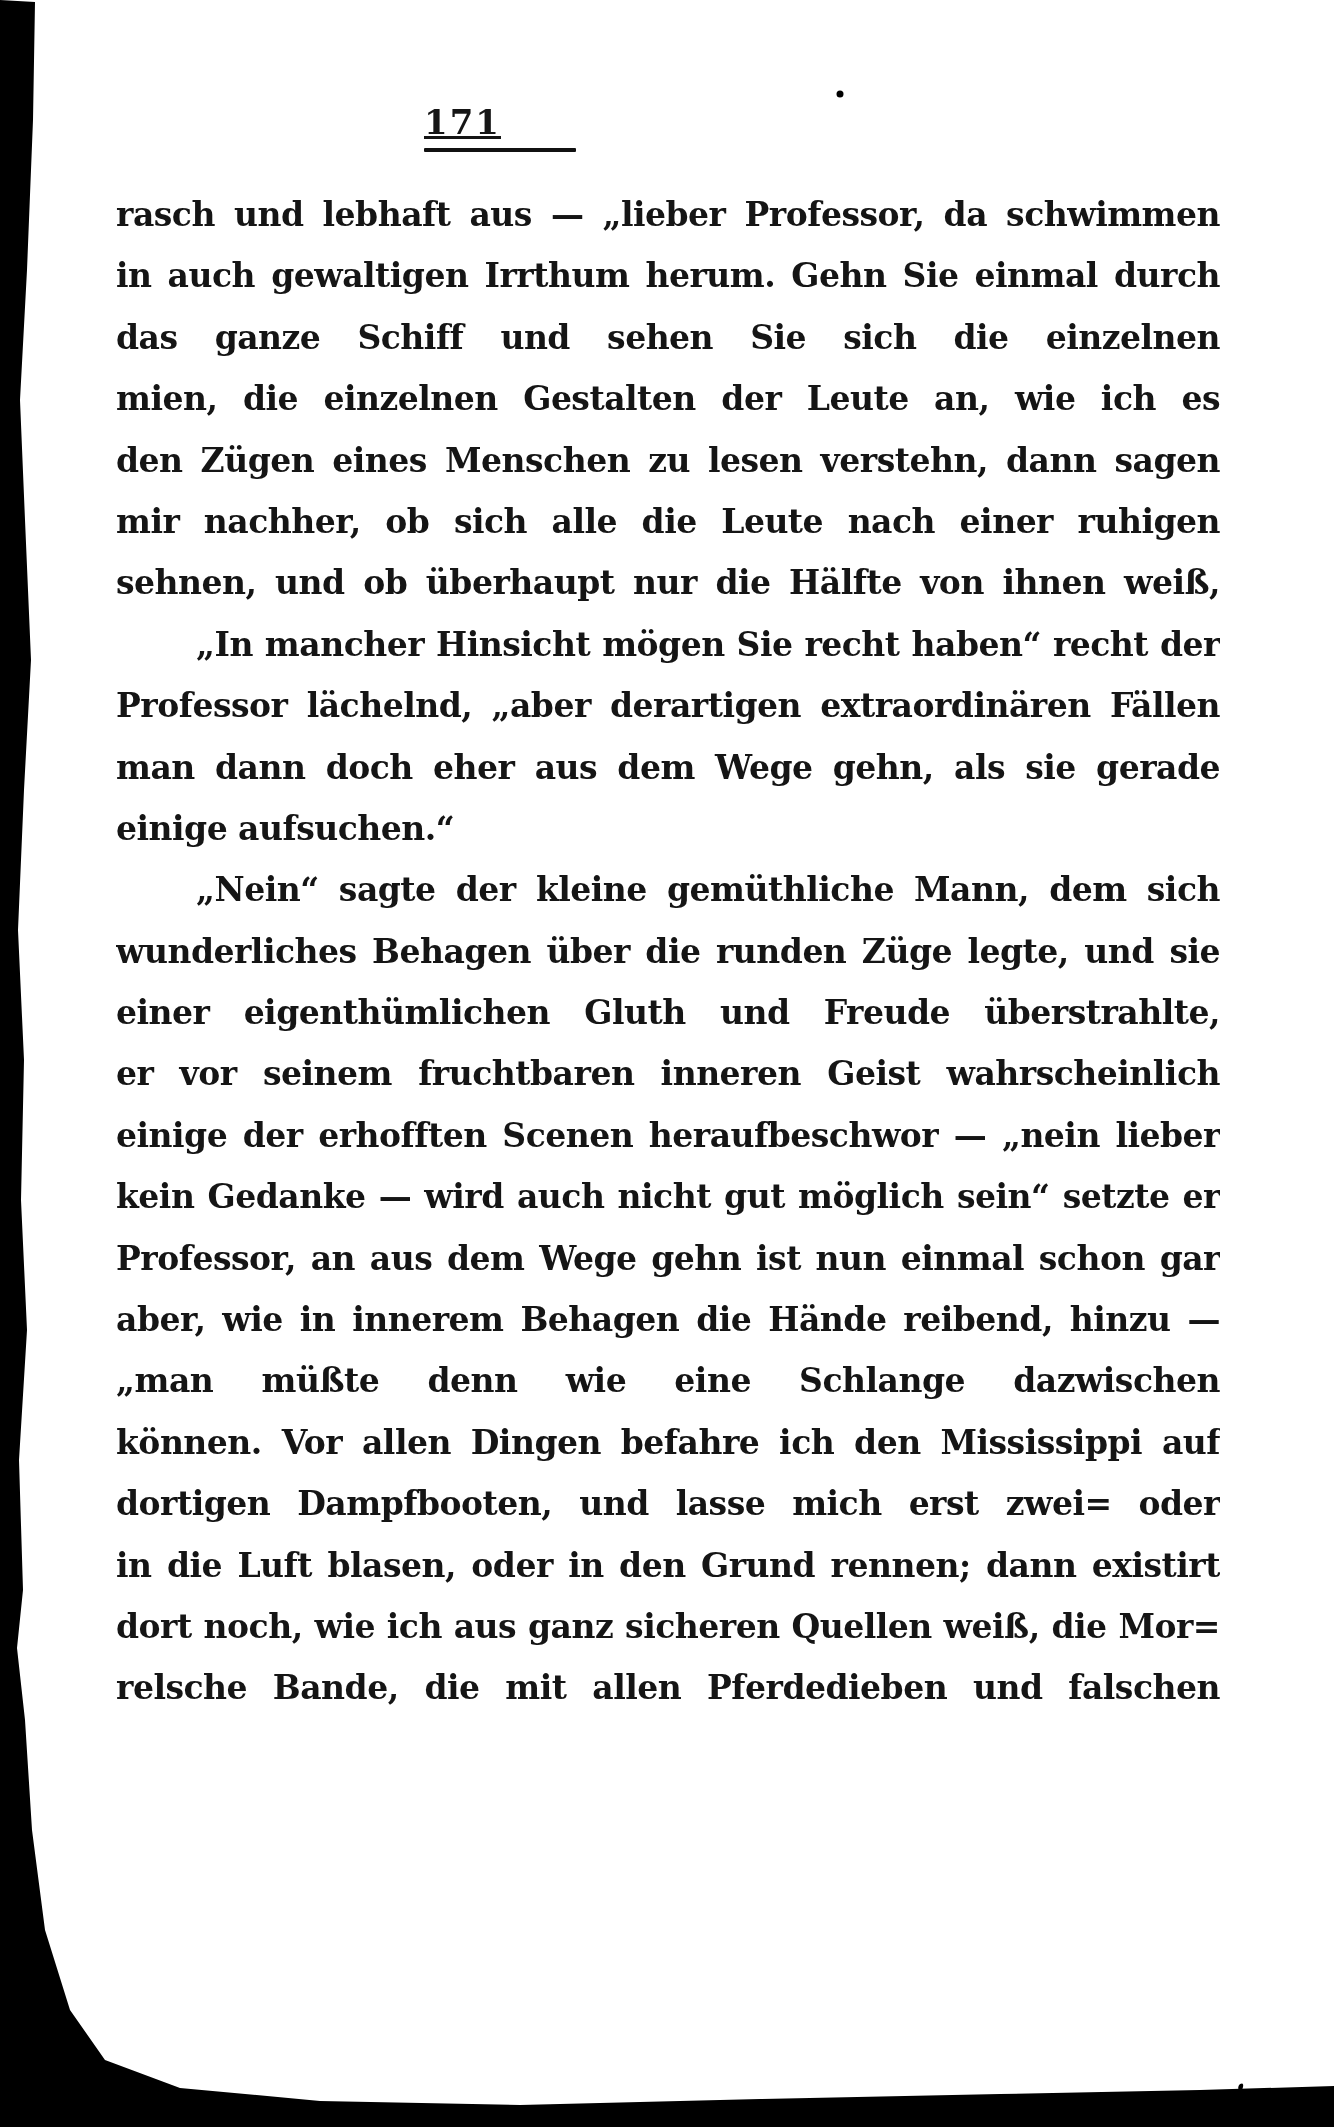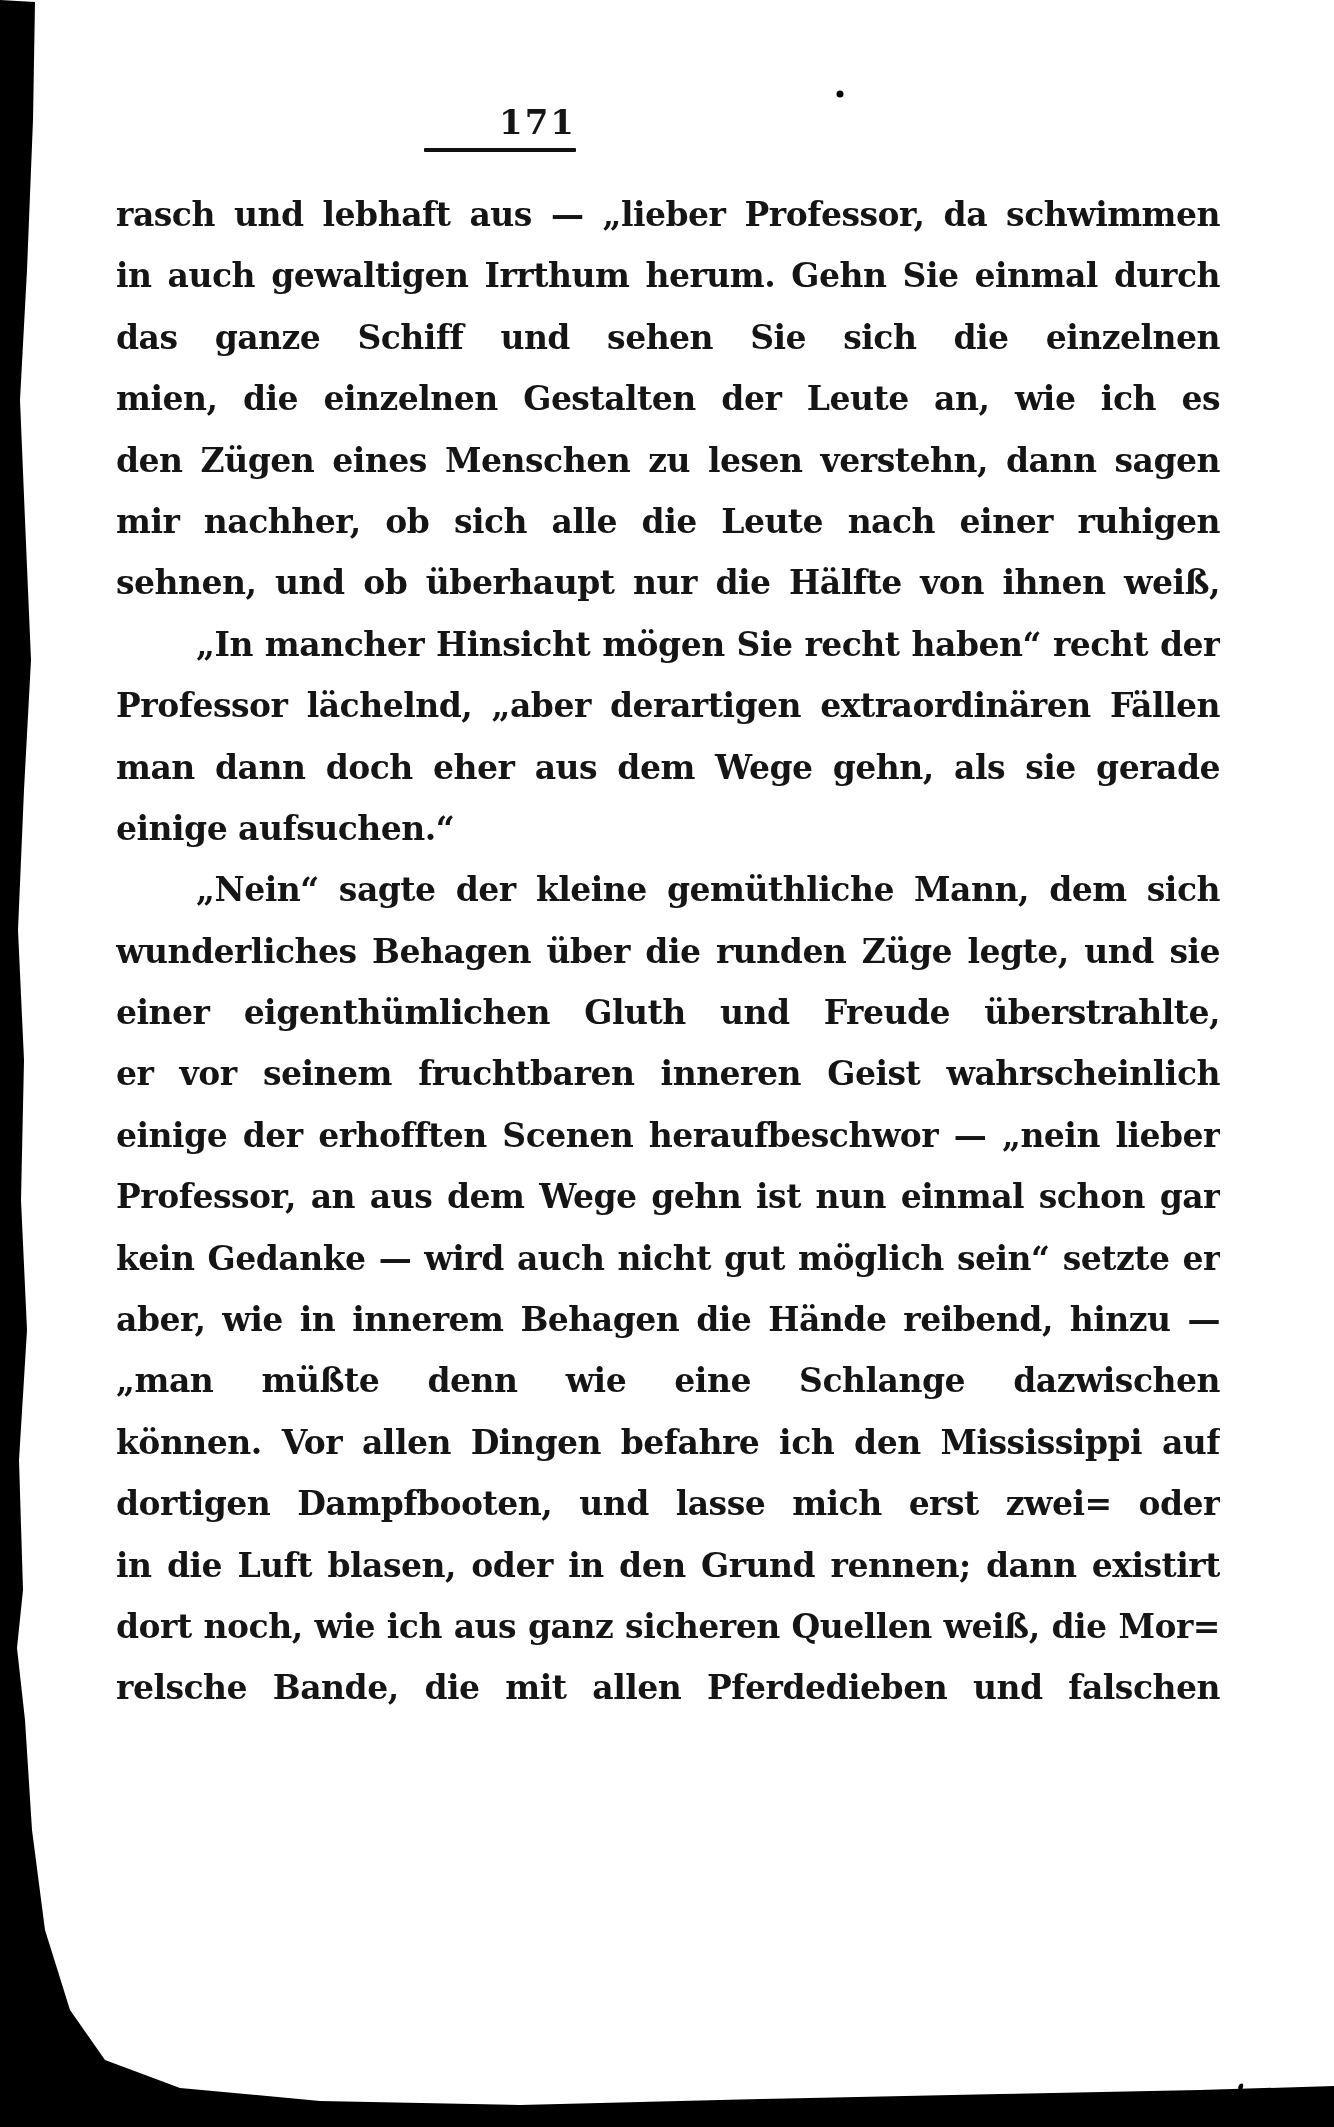--- a/index.html
+++ b/index.html
@@ -10,21 +10,22 @@
     background: #ffffff;
     overflow: hidden;
     font-family: "DejaVu Serif", "Liberation Serif", serif;
     color: #151515;
   }
   #header {
     position: absolute;
     top: 103px;
     left: 424px;
     width: 152px;
-    text-align: right;
+    text-align: left;
+    text-decoration: underline;
   }
   #page-number {
     font-size: 34px;
     font-weight: bold;
     letter-spacing: 2px;
     line-height: 38px;
   }
   #page-number-rule {
     margin-top: 7px;
     height: 4px;
@@ -76,22 +77,22 @@
       <div class="line">sehnen, und ob überhaupt nur die Hälfte von ihnen weiß, was</div>
       <div class="line indent">„In mancher Hinsicht mögen Sie recht haben“ recht der</div>
       <div class="line">Professor lächelnd, „aber derartigen extraordinären Fällen sollte</div>
       <div class="line">man dann doch eher aus dem Wege gehn, als sie gerade muth=</div>
       <div class="line end">einige aufsuchen.“</div>
       <div class="line indent">„Nein“ sagte der kleine gemüthliche Mann, dem sich ein</div>
       <div class="line">wunderliches Behagen über die runden Züge legte, und sie mit</div>
       <div class="line">einer eigenthümlichen Gluth und Freude überstrahlte, indem</div>
       <div class="line">er vor seinem fruchtbaren inneren Geist wahrscheinlich schon</div>
       <div class="line">einige der erhofften Scenen heraufbeschwor — „nein lieber</div>
+      <div class="line">kein Gedanke — wird auch nicht gut möglich sein“ setzte er</div>
       <div class="line">Professor, an aus dem Wege gehn ist nun einmal schon gar</div>
-      <div class="line">kein Gedanke — wird auch nicht gut möglich sein“ setzte er</div>
       <div class="line">aber, wie in innerem Behagen die Hände reibend, hinzu —</div>
       <div class="line">„man müßte denn wie eine Schlange dazwischen durchschlüpfen</div>
       <div class="line">können. Vor allen Dingen befahre ich den Mississippi auf den</div>
       <div class="line">dortigen Dampfbooten, und lasse mich erst zwei= oder dreimal</div>
       <div class="line">in die Luft blasen, oder in den Grund rennen; dann existirt</div>
       <div class="line">dort noch, wie ich aus ganz sicheren Quellen weiß, die Mor=</div>
       <div class="line">relsche Bande, die mit allen Pferdedieben und falschen Spielern</div>
     </div>
 
   <svg id="scan-artifacts" width="1334" height="2127" viewBox="0 0 1334 2127">

